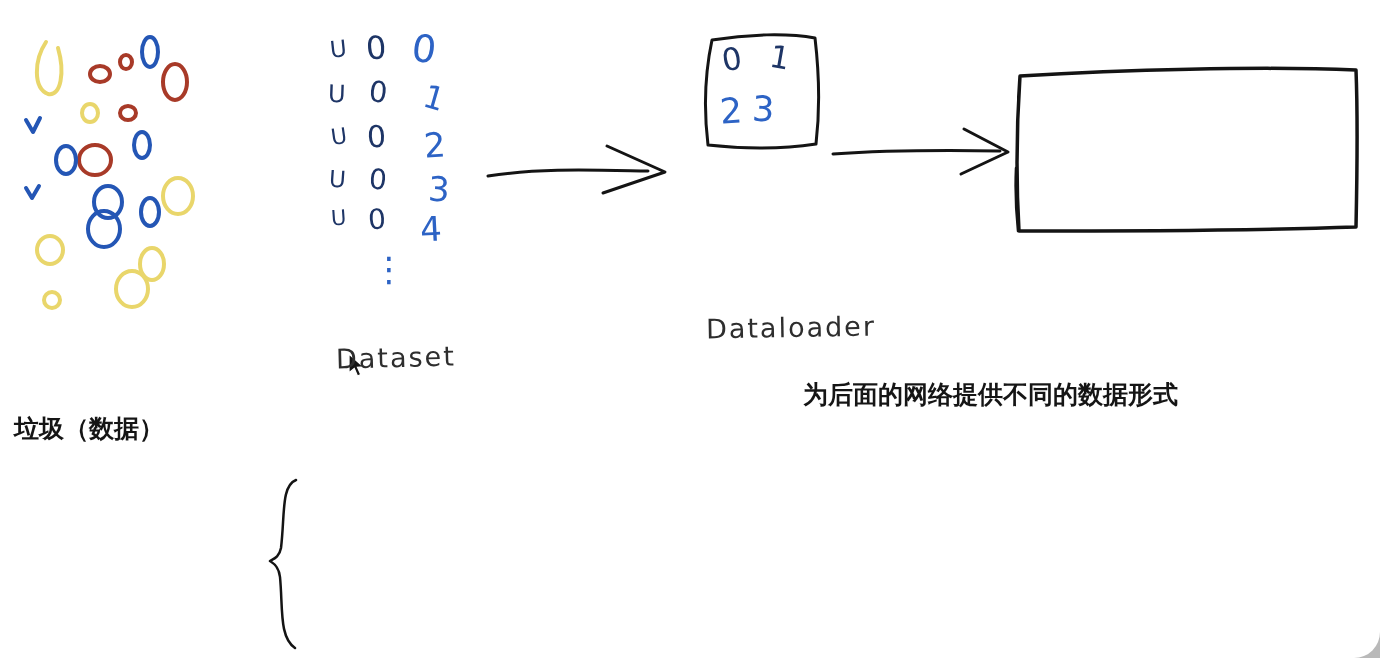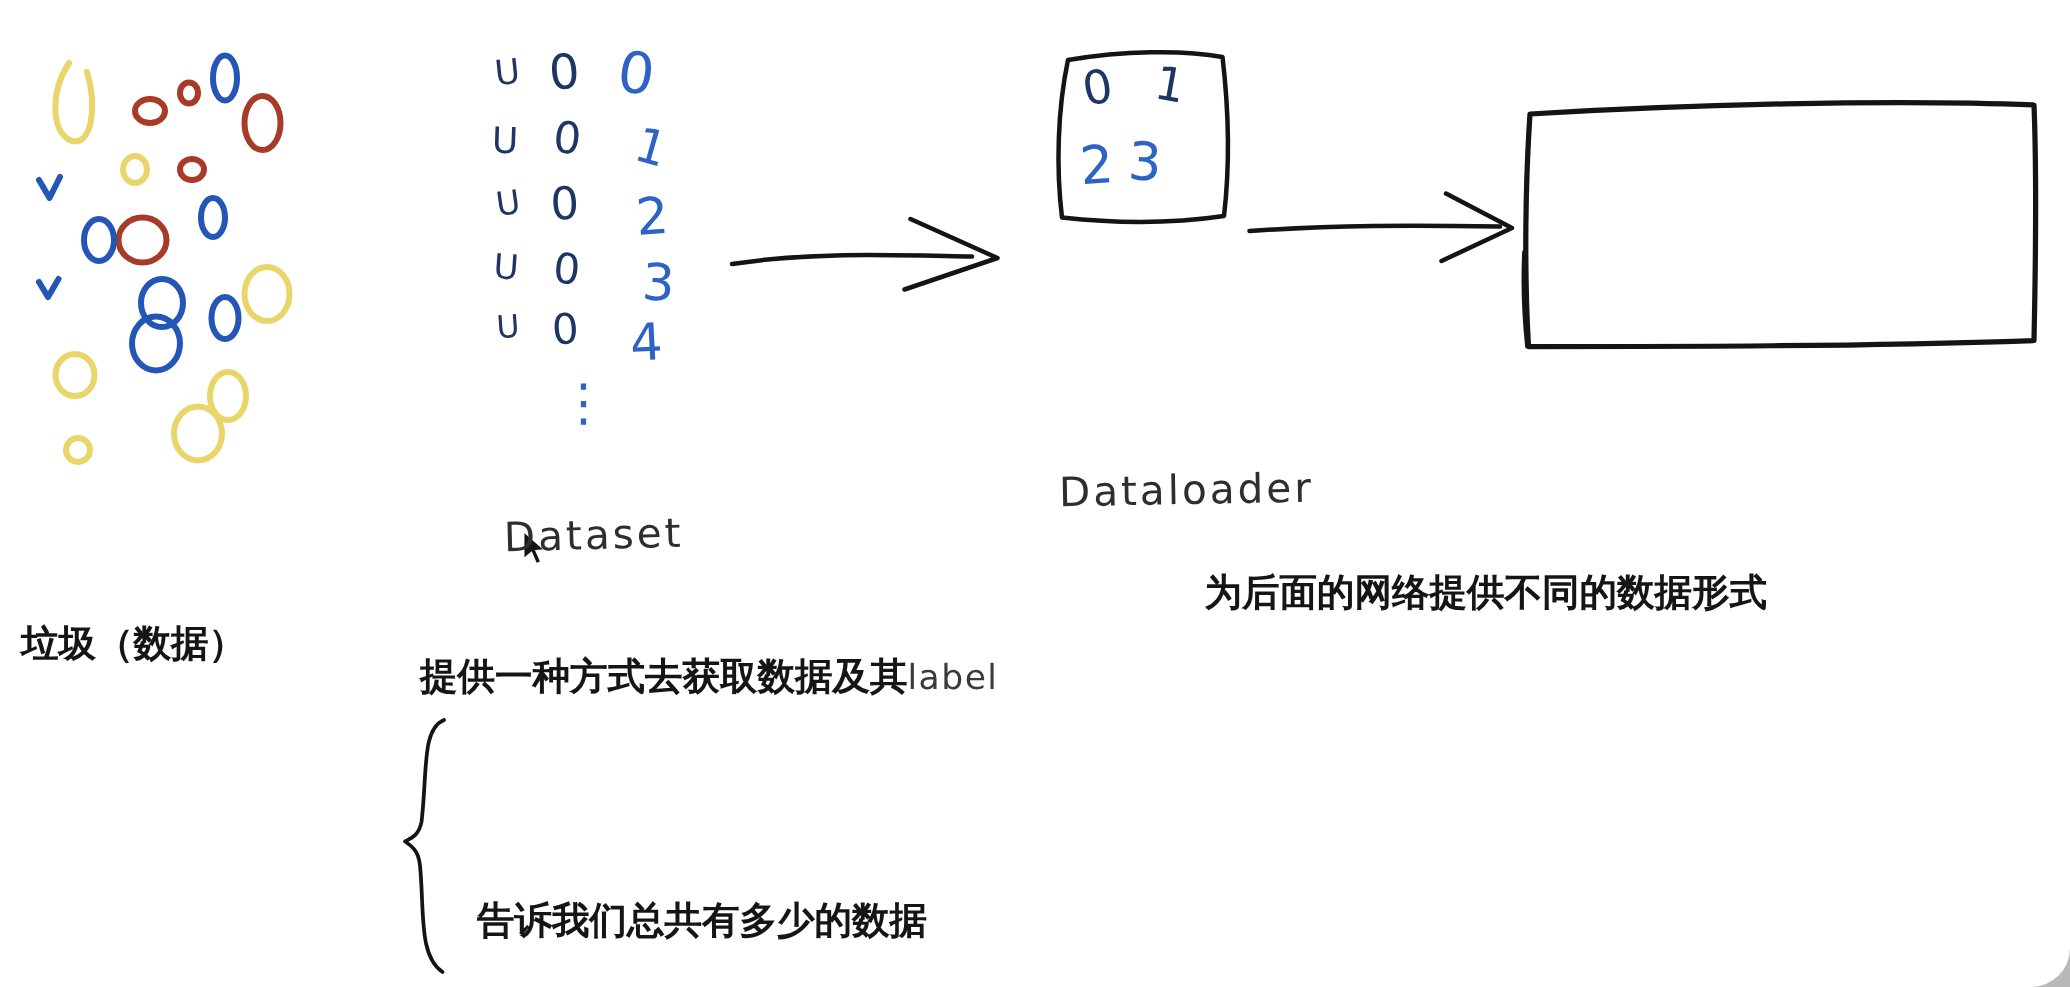--- a/index.html
+++ b/index.html
@@ -113,21 +113,17 @@
   <span class="mark blue" style="left:752px; top:92px; font-size:35px; transform:rotate(3deg);">3</span>
 
   <div class="abs hand-label" style="left:336px; top:342px; transform:rotate(-1.5deg);">Dataset</div>
 
   <div class="abs hand-label" style="left:706px; top:312px; transform:rotate(-1deg);">Dataloader</div>
 
   <div class="abs cn-bold" style="left:14px; top:412px;">垃圾（数据）</div>
 
   <div class="abs cn-bold" style="left:803px; top:378px;">为后面的网络提供不同的数据形式</div>
 
-  <div class="abs" style="left:280px; top:434px;">
-    <span class="cn-bold">提供一种方式去获取数据及其</span><span class="hand-en">label</span>
-  </div>
 
 
-  <div class="abs cn-bold" style="left:318px; top:597px;">告诉我们总共有多少的数据</div>
 
   <div class="corner"></div>
 </div>
 
 </body></html>

